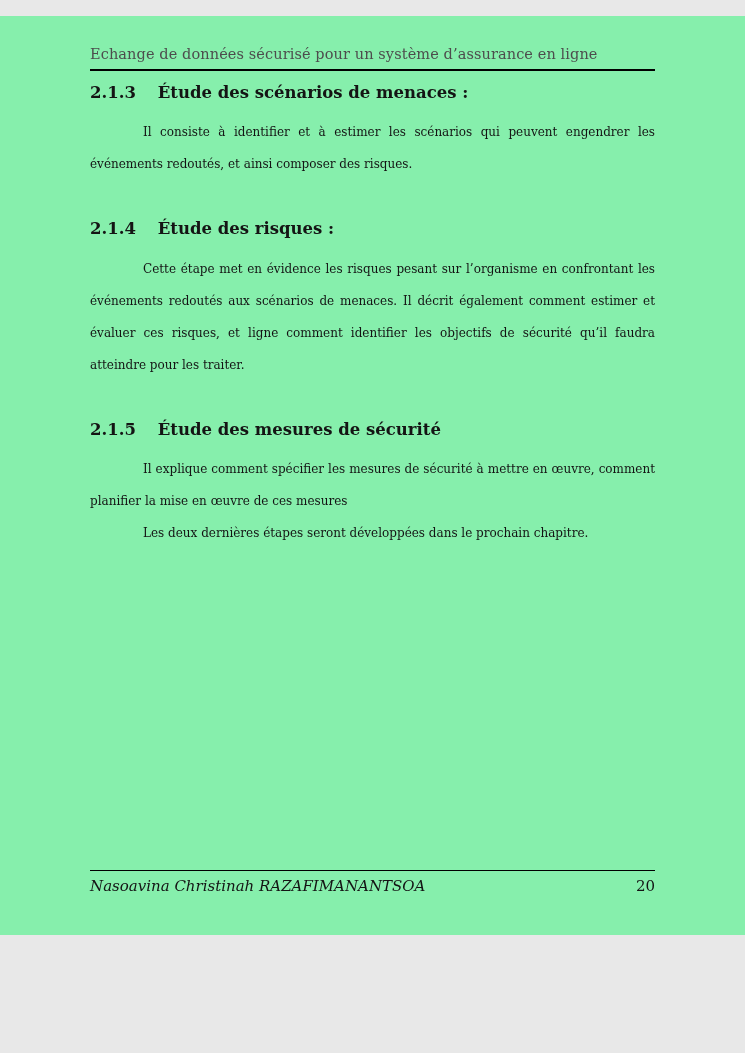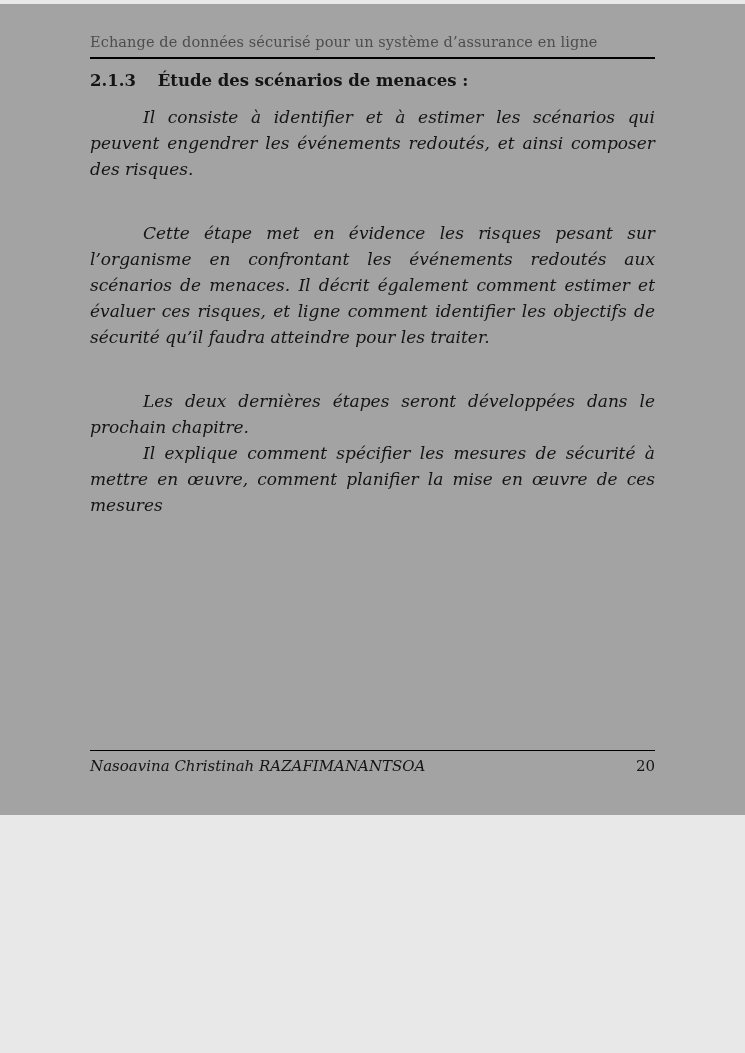--- a/index.html
+++ b/index.html
@@ -3,23 +3,23 @@
 <meta charset="utf-8">
 <style>
   html, body {
     margin: 0;
     padding: 0;
     background: #e8e8e8;
   }
   .page {
     position: relative;
     width: 745px;
-    height: 811px;
-    margin: 4px auto;
-    background: #a3a3a3;
+    height: 919px;
+    margin: 16px auto;
+    background: #86efac;
     font-family: "DejaVu Serif", "Liberation Serif", serif;
     color: #141414;
     overflow: hidden;
     box-sizing: border-box;
   }
 
   
   .page-header {
     position: absolute;
     top: 30px;
@@ -53,25 +53,24 @@
     font-weight: bold;
     margin: 0 0 13px 0;
     line-height: 1.3;
   }
   .section-heading .sec-num {
     display: inline-block;
     margin-right: 16px;
   }
   .doc-section p {
     margin: 0;
-    font-size: 17px;
-    line-height: 26px;
+    font-size: 12px;
+    line-height: 32px;
     text-align: justify;
     text-indent: 53px;
-    font-style: italic;
   }
 
   
   .page-footer {
     position: absolute;
     bottom: 40px;
     left: 90px;
     right: 90px;
   }
   .footer-rule {
@@ -103,26 +102,34 @@
 
     <section class="doc-section">
       <h2 class="section-heading">
         <span class="sec-num">2.1.3</span>
         <span class="sec-title">Étude des scénarios de menaces :</span>
       </h2>
       <p>Il consiste à identifier et à estimer les scénarios qui peuvent engendrer les événements redoutés, et ainsi composer des risques.</p>
     </section>
 
     <section class="doc-section">
+      <h2 class="section-heading">
+        <span class="sec-num">2.1.4</span>
+        <span class="sec-title">Étude des risques :</span>
+      </h2>
       <p>Cette étape met en évidence les risques pesant sur l’organisme en confrontant les événements redoutés aux scénarios de menaces. Il décrit également comment estimer et évaluer ces risques, et ligne comment identifier les objectifs de sécurité qu’il faudra atteindre pour les traiter.</p>
     </section>
 
     <section class="doc-section">
+      <h2 class="section-heading">
+        <span class="sec-num">2.1.5</span>
+        <span class="sec-title">Étude des mesures de sécurité</span>
+      </h2>
+      <p>Il explique comment spécifier les mesures de sécurité à mettre en œuvre, comment planifier la mise en œuvre de ces mesures</p>
       <p>Les deux dernières étapes seront développées dans le prochain chapitre.</p>
-      <p>Il explique comment spécifier les mesures de sécurité à mettre en œuvre, comment planifier la mise en œuvre de ces mesures</p>
     </section>
 
   </main>
 
   <footer class="page-footer">
     <hr class="footer-rule">
     <div class="footer-row">
       <span class="footer-author">Nasoavina Christinah RAZAFIMANANTSOA</span>
       <span class="footer-pagenum">20</span>
     </div>

